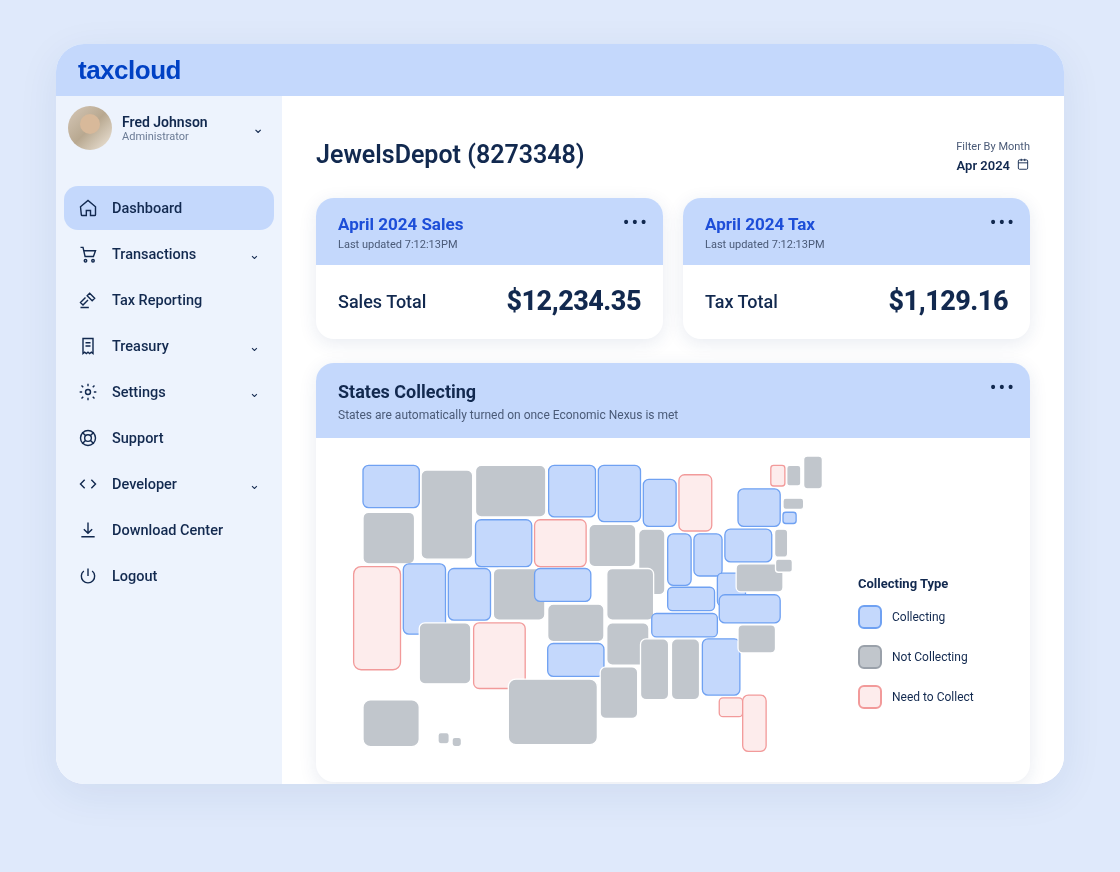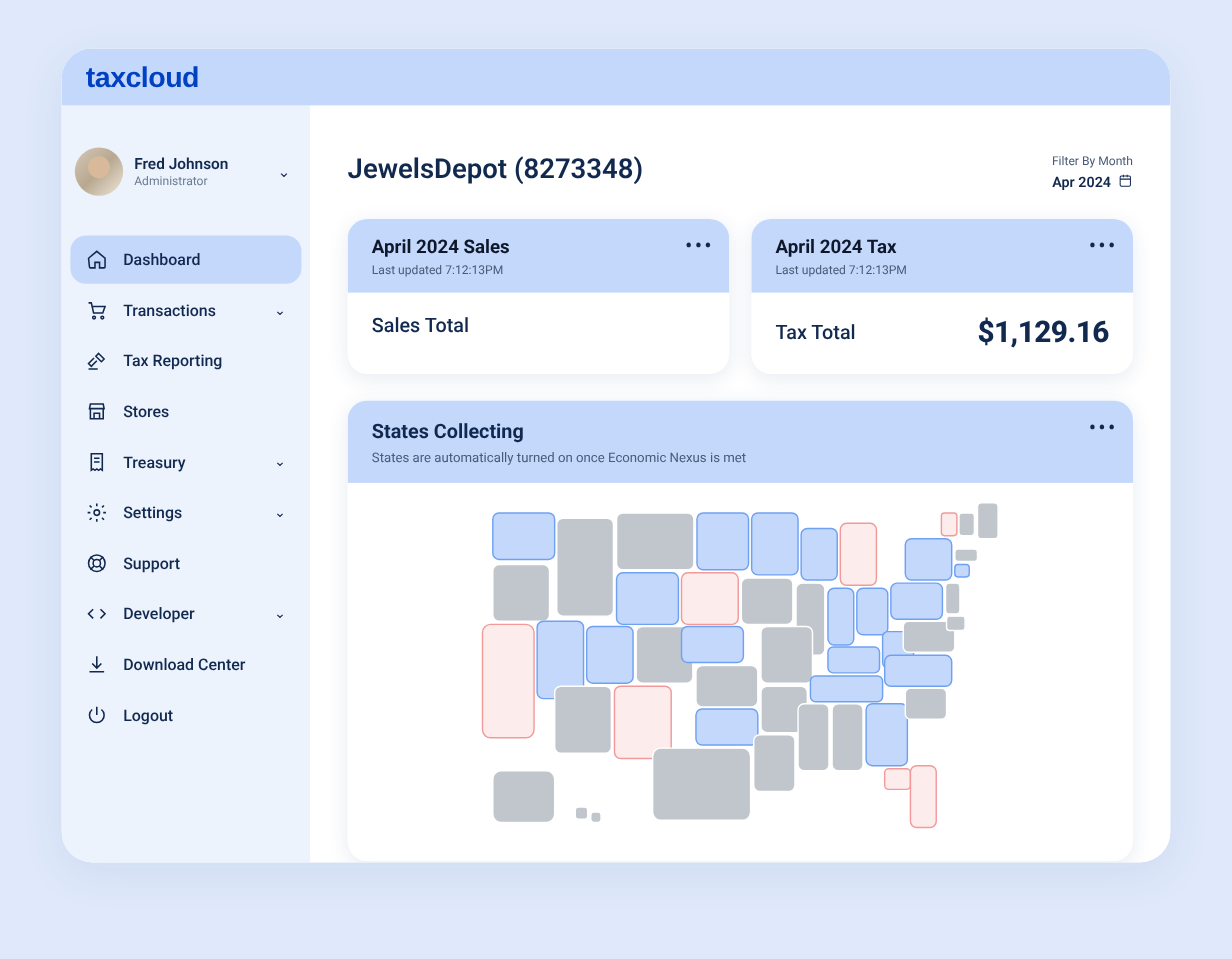--- a/index.html
+++ b/index.html
@@ -36,21 +36,21 @@
     letter-spacing: -0.5px;
   }
   .body {
     flex: 1;
     display: flex;
     min-height: 0;
   }
   .sidebar {
     width: 226px;
     background: #edf3fd;
-    padding: 32px 8px 16px 8px;
+    padding: 4px 8px 16px 8px;
     display: flex;
     flex-direction: column;
   }
   .profile {
     display: flex;
     align-items: center;
     gap: 10px;
     padding: 6px 10px 14px 4px;
   }
   .avatar {
@@ -116,21 +116,21 @@
     border-radius:18px;
     overflow:hidden;
     box-shadow: 0 4px 18px rgba(30,60,120,0.10);
     background:#fff;
   }
   .card-head {
     background:#c4d8fc;
     padding:16px 22px 14px 22px;
     position:relative;
   }
-  .card-title { font-size:17px; font-weight:700; color:#0f172a; }
+  .card-title { font-size:17px; font-weight:700; color:#1d4ed8; }
   .card-sub { font-size:11px; color:#4a5a77; margin-top:4px; }
   .card-menu {
     position:absolute; right:14px; top:14px; color:#12294f; font-size:20px; letter-spacing:2px; cursor:pointer; line-height:1;
   }
   .card-body { padding:20px 22px 22px 22px; display:flex; justify-content:space-between; align-items:center; }
   .metric-label { font-size:18px; color:#12294f; font-weight:500;}
   .metric-value { font-size:27px; font-weight:800; color:#12294f; letter-spacing:-0.5px;}
 
   .map-card {
     border-radius:18px;
@@ -195,28 +195,20 @@
           <span class="spacer"></span>
           <span class="chevd">⌄</span>
         </div>
         <div class="nav-item">
           <span class="icon">
             <svg viewBox="0 0 24 24">
                 <path d="M14 4l6 6-3 3-6-6zM9 9l-6 6 3 3 6-6M3 21h10"></path>
               </svg>
           </span>
           <span>Tax Reporting</span>
-        </div>
-        <div class="nav-item">
-          <span class="icon">
-            <svg viewBox="0 0 24 24">
-                <path d="M4 9h16l-1-5H5zM5 9v11h14V9M9 20v-6h6v6"></path>
-              </svg>
-          </span>
-          <span>Stores</span>
         </div>
         <div class="nav-item">
           <span class="icon">
             <svg viewBox="0 0 24 24">
                 <path d="M6 3h12v18l-2-1.5-2 1.5-2-1.5-2 1.5-2-1.5-2 1.5zM9 8h6M9 12h6"></path>
               </svg>
           </span>
           <span>Treasury</span>
           <span class="spacer"></span>
           <span class="chevd">⌄</span>
@@ -290,20 +282,21 @@
 
       <div class="cards-row">
         <div class="stat-card">
           <div class="card-head">
             <div class="card-title">April 2024 Sales</div>
             <div class="card-sub">Last updated 7:12:13PM</div>
             <div class="card-menu">•••</div>
           </div>
           <div class="card-body">
             <div class="metric-label">Sales Total</div>
+            <div class="metric-value">$12,234.35</div>
           </div>
         </div>
         <div class="stat-card">
           <div class="card-head">
             <div class="card-title">April 2024 Tax</div>
             <div class="card-sub">Last updated 7:12:13PM</div>
             <div class="card-menu">•••</div>
           </div>
           <div class="card-body">
             <div class="metric-label">Tax Total</div>
@@ -372,17 +365,32 @@
               <rect class="state s-collect" x="382" y="195" width="40" height="60" rx="6"></rect>
               <rect class="state s-not" x="420" y="180" width="40" height="30" rx="5"></rect>
               <rect class="state s-need" x="400" y="258" width="25" height="20" rx="4"></rect>
               <rect class="state s-need" x="425" y="255" width="25" height="60" rx="6"></rect>
 
               <rect class="state s-not" x="20" y="260" width="60" height="50" rx="8"></rect>
               <rect class="state s-not" x="100" y="295" width="12" height="12" rx="3"></rect>
               <rect class="state s-not" x="115" y="300" width="10" height="10" rx="3"></rect>
             </svg>
           </div>
+          <div class="legend">
+            <div class="legend-title">Collecting Type</div>
+            <div class="legend-item">
+              <div class="swatch sw-collect"></div>
+              <span>Collecting</span>
+            </div>
+            <div class="legend-item">
+              <div class="swatch sw-not"></div>
+              <span>Not Collecting</span>
+            </div>
+            <div class="legend-item">
+              <div class="swatch sw-need"></div>
+              <span>Need to Collect</span>
+            </div>
+          </div>
         </div>
       </div>
     </main>
   </div>
 </div>
 
 </body></html>

